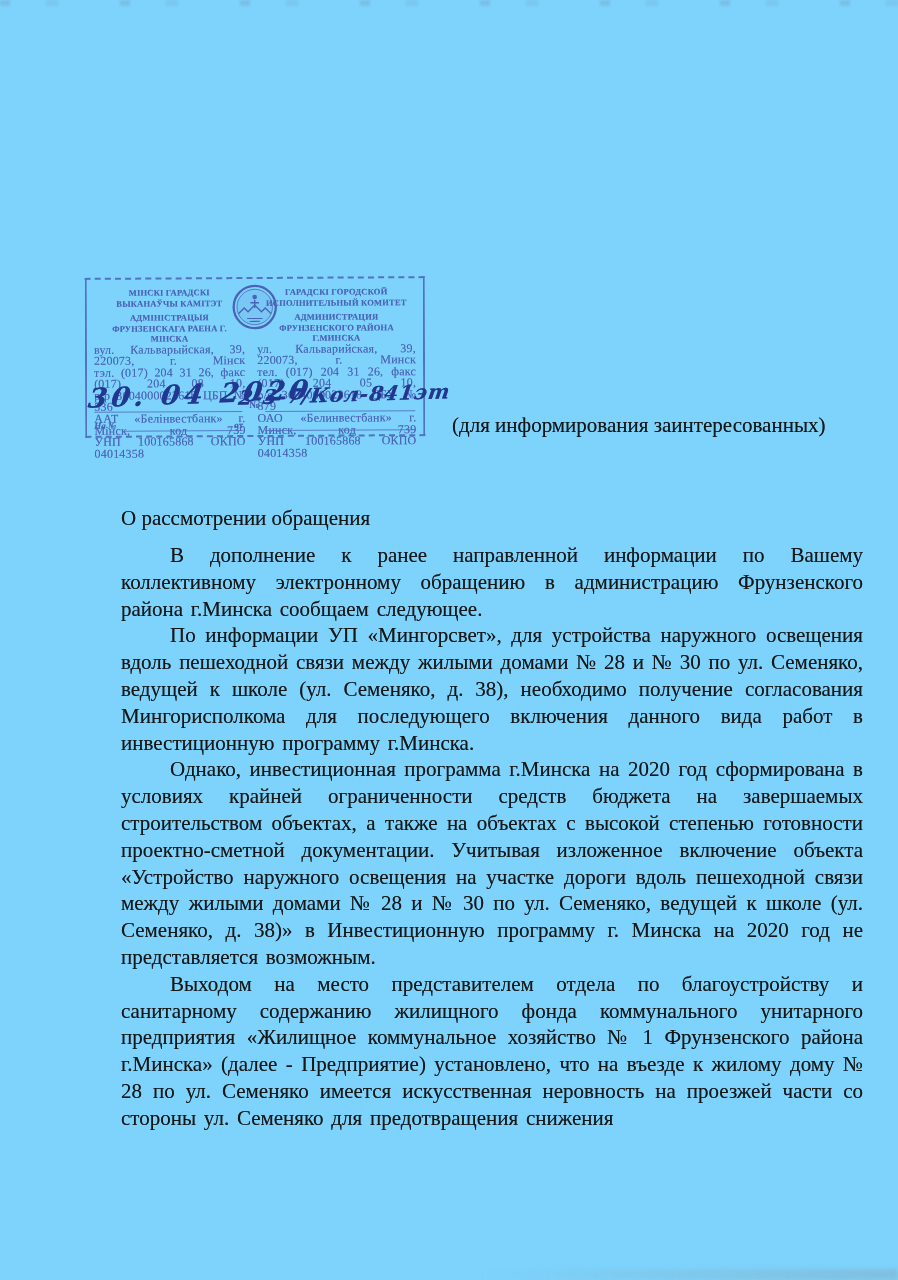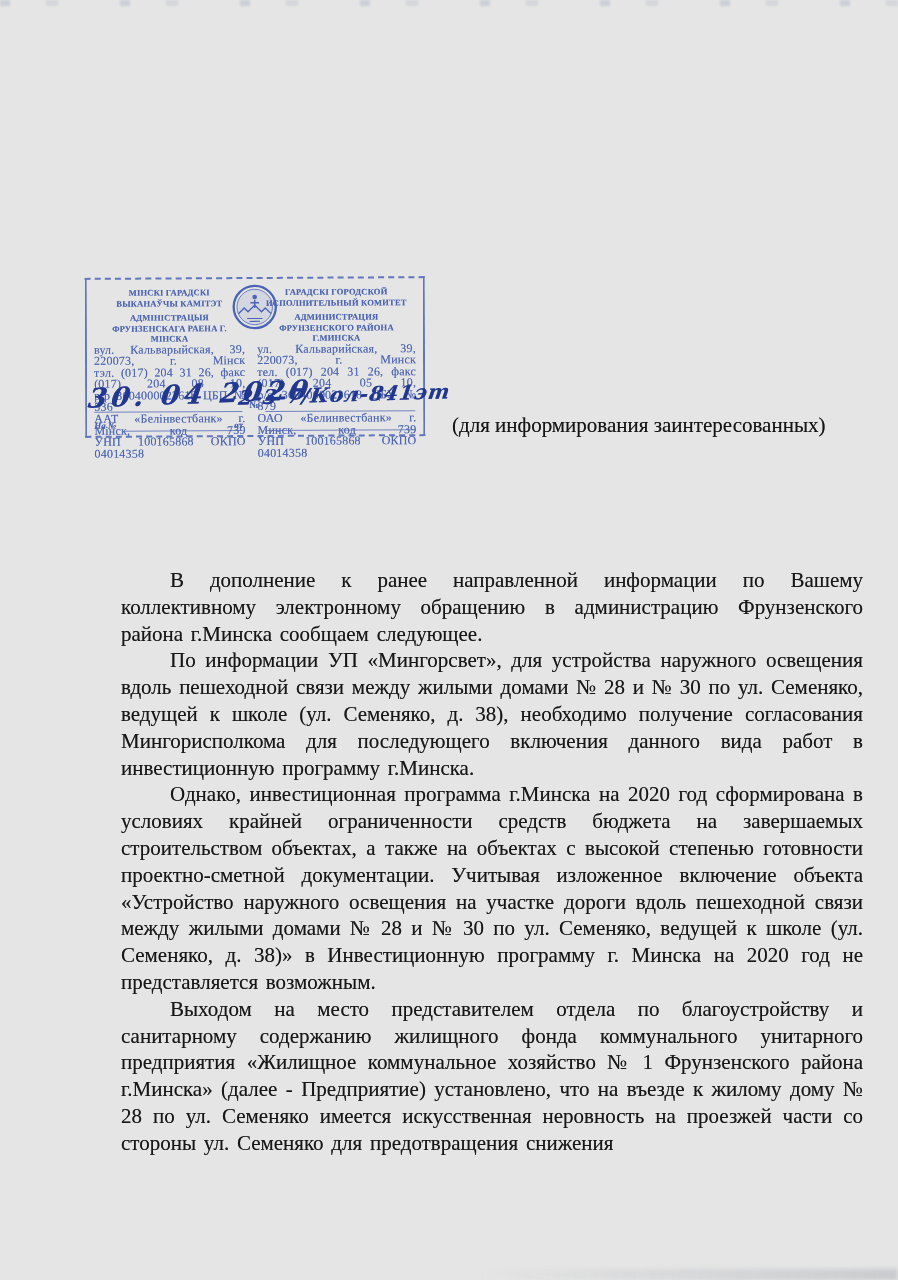--- a/index.html
+++ b/index.html
@@ -1,19 +1,19 @@
 <!DOCTYPE html>
 <html><head>
 <meta charset="utf-8">
 <style>
   html,body{margin:0;padding:0;}
   .page{
     position:relative;
     width:898px;height:1280px;
-    background:#e5e5e5;
+    background:#7dd3fc;
     overflow:hidden;
     font-family:"Liberation Serif","DejaVu Serif",serif;
   }
   
   .noise-top{
     position:absolute;top:0;left:0;right:0;height:6px;
     background:repeating-linear-gradient(90deg,
       rgba(110,130,165,.22) 0 10px, transparent 10px 46px,
       rgba(110,130,165,.14) 46px 58px, transparent 58px 120px);
     filter:blur(1px);
@@ -67,21 +67,21 @@
   
   .annotation{
     position:absolute;left:452px;top:413px;font-size:21px;color:#161616;
     white-space:nowrap;text-shadow:0 0 .35px rgba(0,0,0,.5);
   }
   .subject{
     position:absolute;left:121px;top:506px;font-size:21px;color:#171717;
     text-shadow:0 0 .35px rgba(0,0,0,.5);
   }
   .body-text{
-    position:absolute;left:121px;top:567px;width:742px;
+    position:absolute;left:121px;top:542px;width:742px;
     font-size:21px;line-height:26.8px;color:#171717;
     text-align:justify;word-spacing:2.5px;
     text-shadow:0 0 .35px rgba(0,0,0,.5);
   }
   .body-text p{margin:0;text-indent:49px;}
 </style>
 </head>
 <body>
 
 <div class="page">
@@ -141,20 +141,21 @@
     <span class="hw hw-num">2-3-7/Кол-841эт</span>
 
     <span class="ref-label ref-to">На №</span>
     <div class="form-line line-ref1"></div>
     <span class="ref-label ref-from">от</span>
     <div class="form-line line-ref2"></div>
   </div>
 
   <div class="annotation">(для информирования заинтересованных)</div>
 
+  <div class="subject">О рассмотрении обращения</div>
 
   <div class="body-text">
     <p>В дополнение к ранее направленной информации по Вашему коллективному электронному обращению в администрацию Фрунзенского района г.Минска сообщаем следующее.</p>
     <p>По информации УП «Мингорсвет», для устройства наружного освещения вдоль пешеходной связи между жилыми домами № 28 и № 30 по ул. Семеняко, ведущей к школе (ул. Семеняко, д. 38), необходимо получение согласования Мингорисполкома для последующего включения данного вида работ в инвестиционную программу г.Минска.</p>
     <p>Однако, инвестиционная программа г.Минска на 2020 год сформирована в условиях крайней ограниченности средств бюджета на завершаемых строительством объектах, а также на объектах с высокой степенью готовности проектно-сметной документации. Учитывая изложенное включение объекта «Устройство наружного освещения на участке дороги вдоль пешеходной связи между жилыми домами № 28 и № 30 по ул. Семеняко, ведущей к школе (ул. Семеняко, д. 38)» в Инвестиционную программу г. Минска на 2020 год не представляется возможным.</p>
     <p>Выходом на место представителем отдела по благоустройству и санитарному содержанию жилищного фонда коммунального унитарного предприятия «Жилищное коммунальное хозяйство № 1 Фрунзенского района г.Минска» (далее - Предприятие) установлено, что на въезде к жилому дому № 28 по ул. Семеняко имеется искусственная неровность на проезжей части со стороны ул. Семеняко для предотвращения снижения</p>
   </div>
 
 </div>
 

